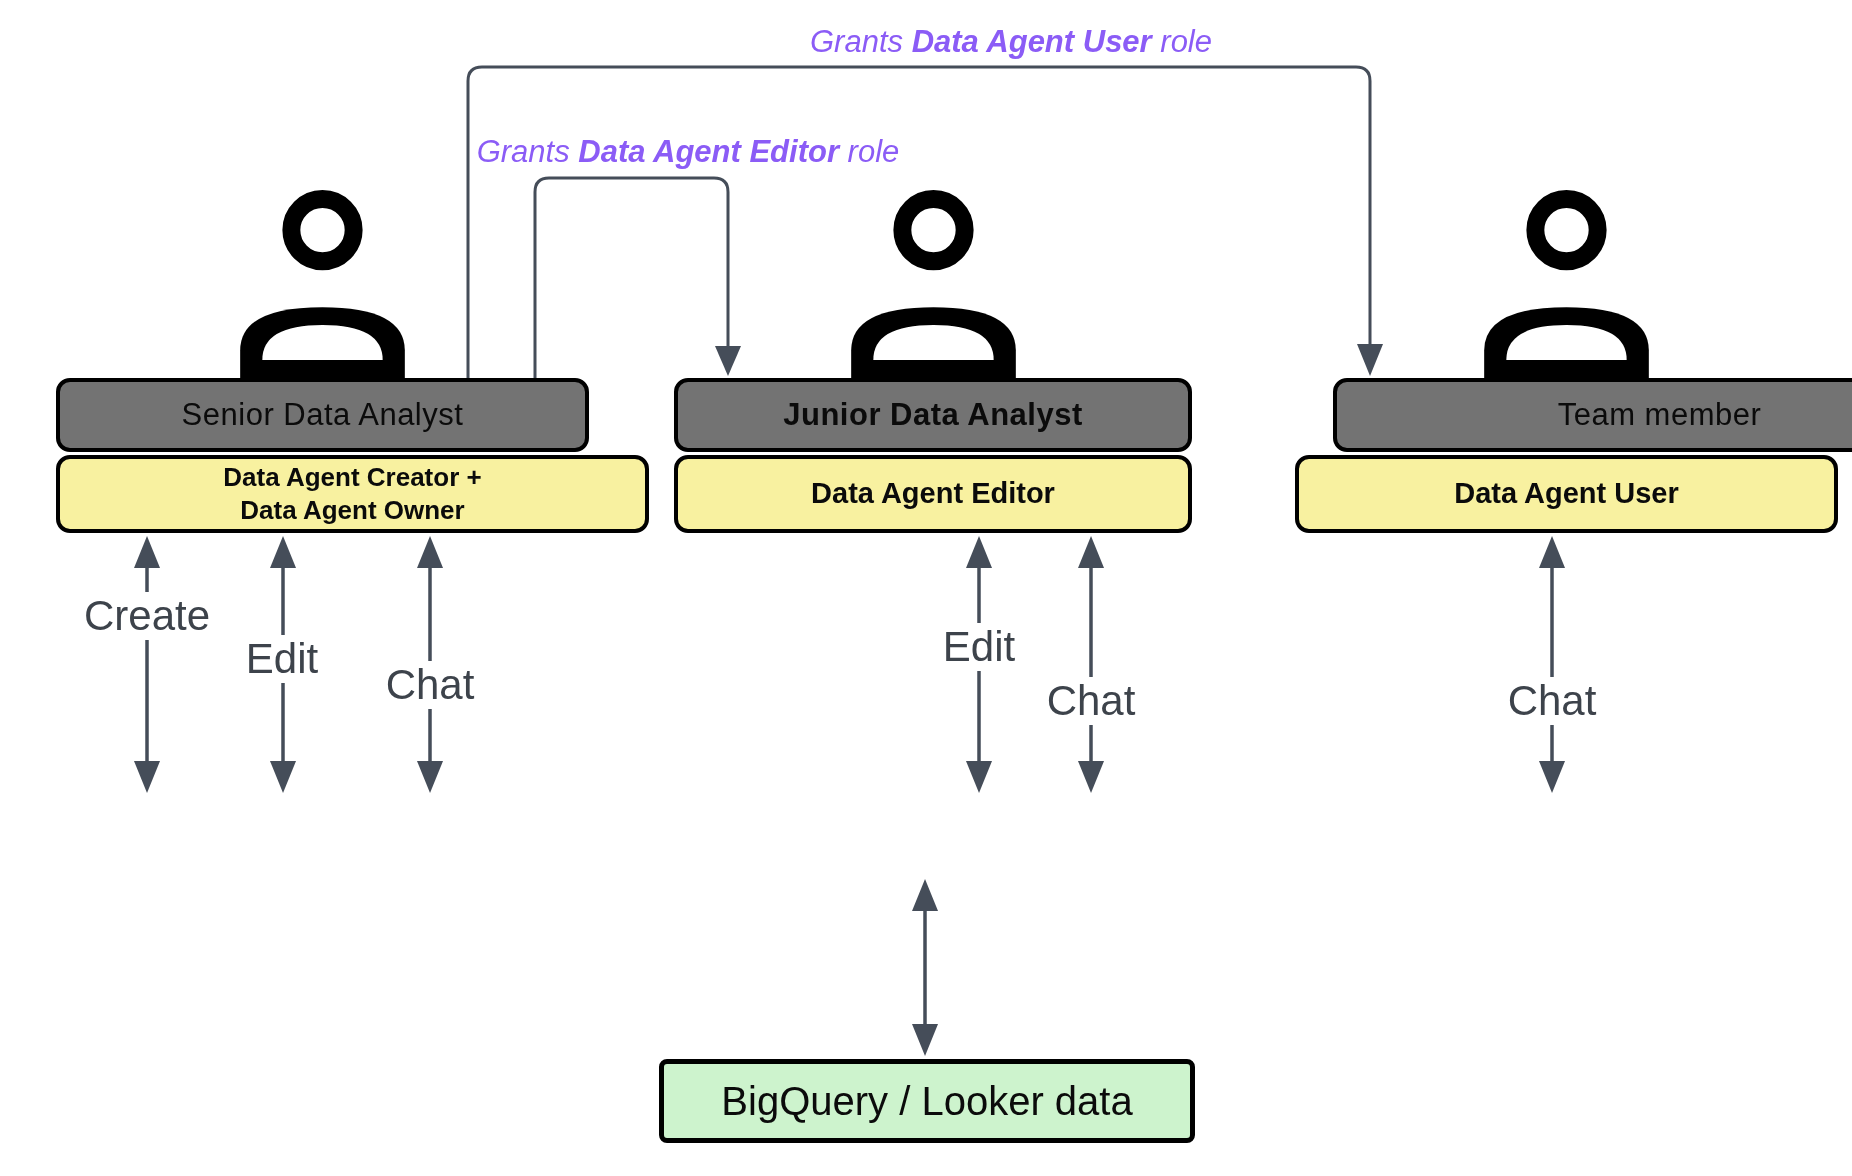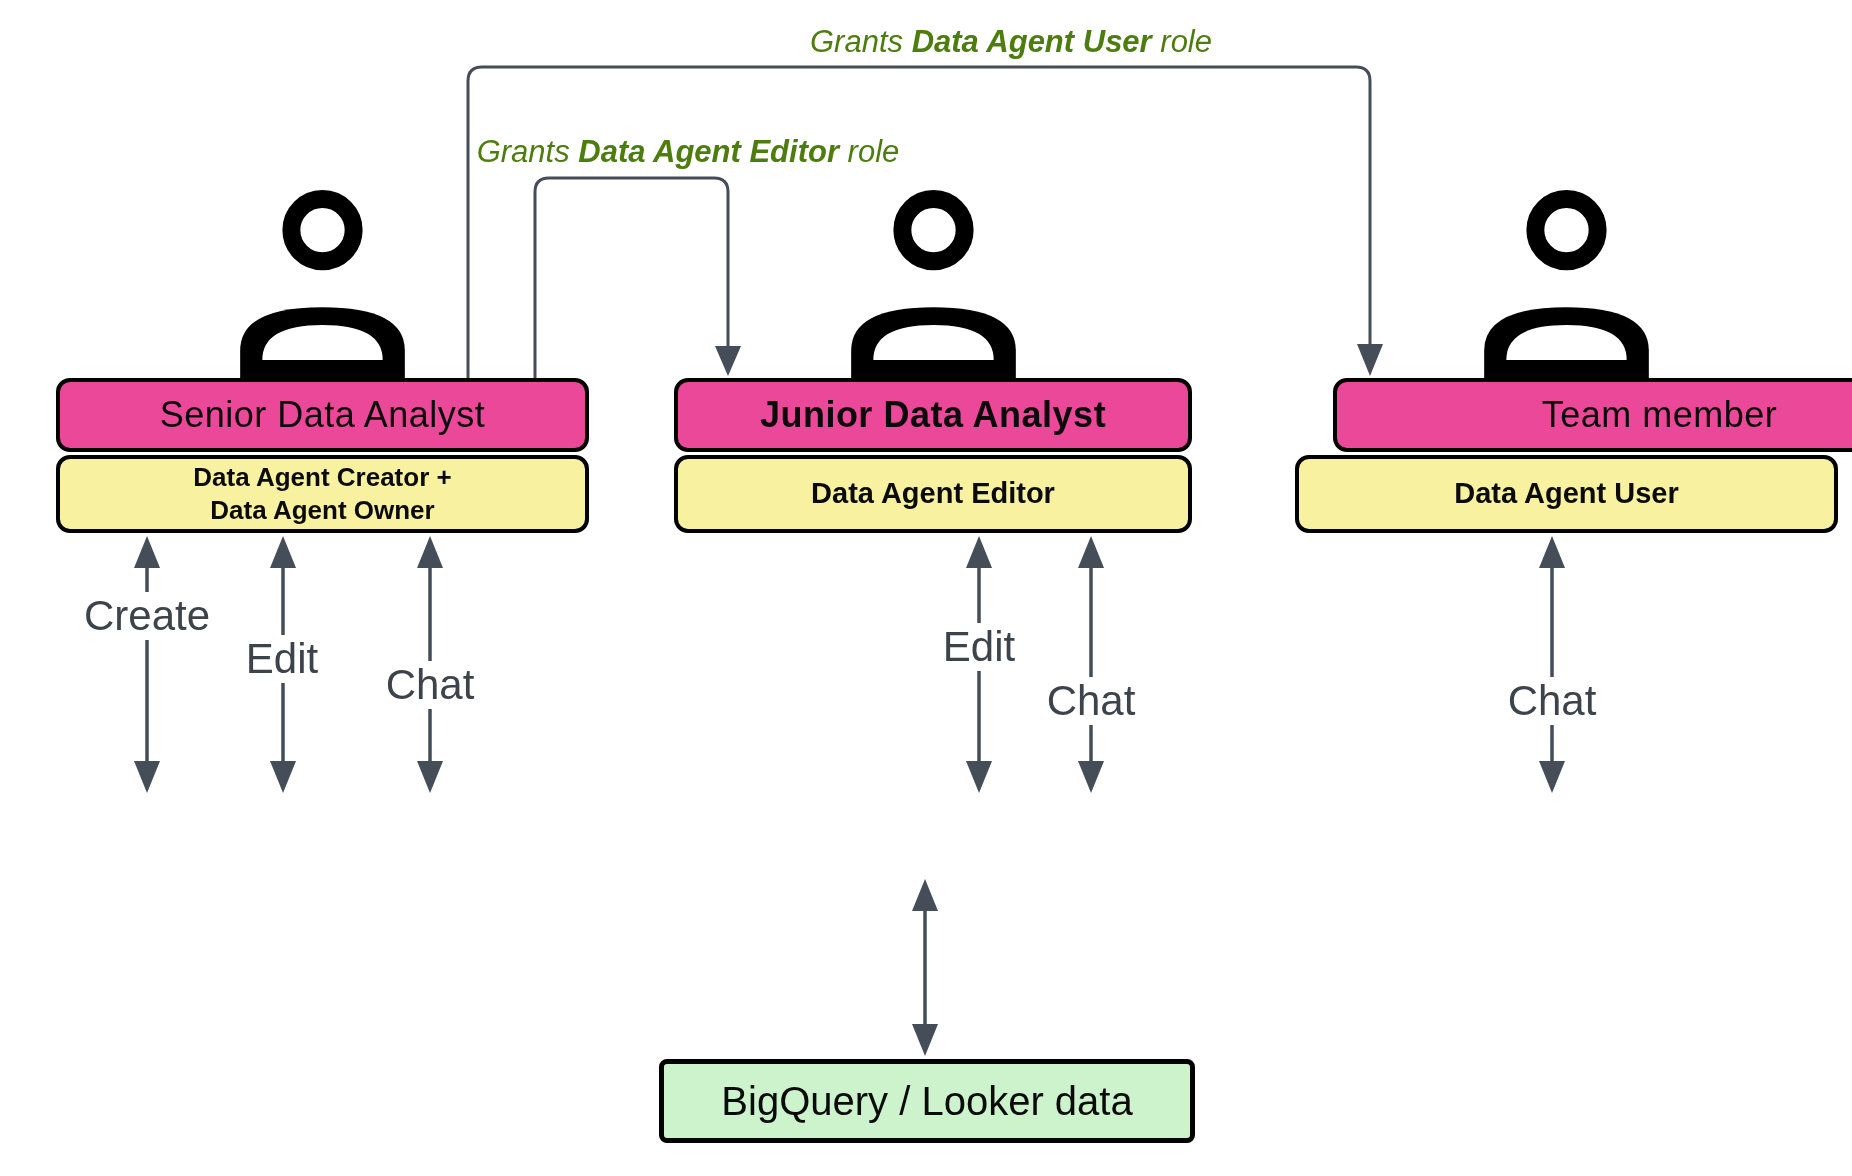--- a/index.html
+++ b/index.html
@@ -10,34 +10,34 @@
     font-family:"Liberation Sans", sans-serif;
     overflow:hidden;
   }
   svg.connectors{position:absolute;left:0;top:0;width:1852px;height:1176px;}
   .box{
     position:absolute;box-sizing:border-box;
     border:4px solid #000;border-radius:14px;
     display:flex;align-items:center;justify-content:center;
     text-align:center;color:#0b0b0b;
   }
-  .title-box{background:#ec4899;font-size:36px;font-weight:400;letter-spacing:.5px;}
+  .title-box{background:#737373;font-size:31px;font-weight:400;letter-spacing:.5px;}
   .role-box{background:#f8f1a0;font-weight:700;font-size:29px;line-height:1.28;}
   .role-box.two-line{font-size:26px;}
   .agent-bar{background:#d4e2f7;border-width:5px;border-radius:16px;font-size:42px;}
   .data-box{background:#cdf3cd;border-width:5px;border-radius:8px;font-size:40px;}
   .person{position:absolute;}
   .arrow-label{
     position:absolute;transform:translate(-50%,-50%);
     background:#ffffff;color:#3d434b;
     font-size:42px;padding:0 6px;white-space:nowrap;
   }
   .grant-label{
     position:absolute;transform:translate(-50%,-50%);
-    font-style:italic;font-size:31px;color:#4d7c0f;white-space:nowrap;
+    font-style:italic;font-size:31px;color:#8b5cf6;white-space:nowrap;
   }
   .grant-label b{font-weight:700;}
 </style>
 </head>
 <body>
 
 <div class="canvas">
 
   <svg class="connectors" viewBox="0 0 1852 1176" fill="none">
     <g stroke="#454d59" stroke-width="3">
@@ -99,21 +99,21 @@
   </svg>
   <svg class="person" style="left:1484px;top:190px;" width="165" height="190" viewBox="0 0 156 180">
     <circle cx="78" cy="38" r="29.5" fill="none" stroke="#000" stroke-width="17"></circle>
     <path d="M0,180 V152 Q0,111 78,111 Q156,111 156,152 V180 Z" fill="#000"></path>
     <path d="M21,161 Q21,128 78,128 Q135,128 135,161 Z" fill="#fff"></path>
   </svg>
 
   <div class="box title-box" style="left:56px;top:378px;width:533px;height:74px;">
     <span>Senior Data Analyst</span>
   </div>
-  <div class="box role-box two-line" style="left:56px;top:455px;width:533px;height:78px;">
+  <div class="box role-box two-line" style="left:56px;top:455px;width:593px;height:78px;">
     <span>
       <span>Data Agent Creator +</span><br>
       <span>Data Agent Owner</span>
     </span>
   </div>
 
   <div class="box title-box" style="left:674px;top:378px;width:518px;height:74px;font-weight:bold;">
     <span>Junior Data Analyst</span>
   </div>
   <div class="box role-box" style="left:674px;top:455px;width:518px;height:78px;">

